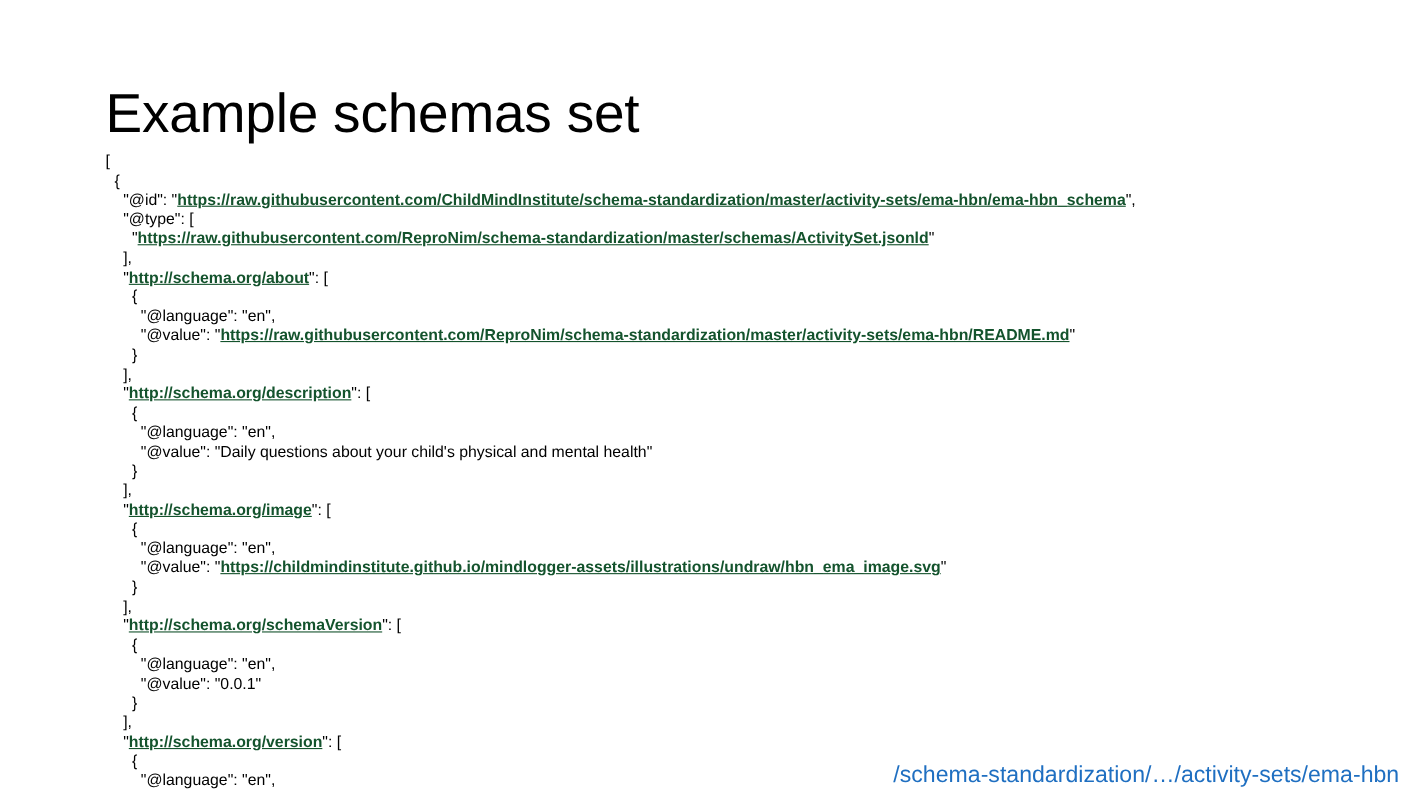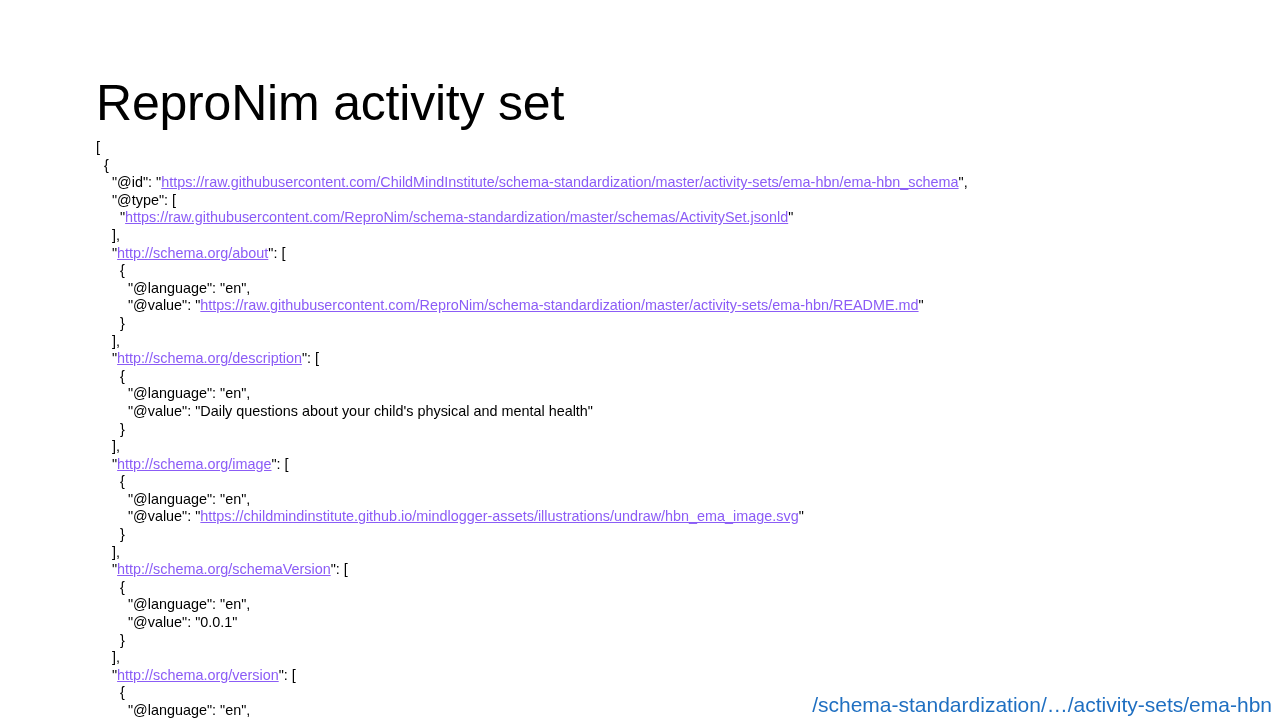--- a/index.html
+++ b/index.html
@@ -49,41 +49,42 @@
     line-height: 17.6px;
     color: #000000;
     white-space: pre;
     letter-spacing: 0px;
   }
   .code-line {
     white-space: pre;
     height: 17.6px;
   }
   .lnk {
-    color: #8b5cf6;
+    color: #14532d;
     text-decoration: underline;
     text-underline-offset: 1px;
+    font-weight: bold;
   }
 
   
   .footer-link {
     position: absolute;
     right: 8px;
     bottom: 2px;
     font-size: 21px;
     line-height: 26px;
     color: #1F6FC1;
     text-underline-offset: 2px;
     white-space: nowrap;
   }
 </style>
 </head>
 <body>
 
 <div class="slide">
 
-  <div class="slide-title">ReproNim activity set</div>
+  <div class="slide-title">Example schemas set</div>
 
   <div class="code-block"><div class="code-line"><span>[</span></div><div class="code-line">  <span>{</span></div><div class="code-line">    <span>"@id": "</span><a class="lnk">https://raw.githubusercontent.com/ChildMindInstitute/schema-standardization/master/activity-sets/ema-hbn/ema-hbn_schema</a><span>",</span></div><div class="code-line">    <span>"@type": [</span></div><div class="code-line">      <span>"</span><a class="lnk">https://raw.githubusercontent.com/ReproNim/schema-standardization/master/schemas/ActivitySet.jsonld</a><span>"</span></div><div class="code-line">    <span>],</span></div><div class="code-line">    <span>"</span><a class="lnk">http://schema.org/about</a><span>": [</span></div><div class="code-line">      <span>{</span></div><div class="code-line">        <span>"@language": "en",</span></div><div class="code-line">        <span>"@value": "</span><a class="lnk">https://raw.githubusercontent.com/ReproNim/schema-standardization/master/activity-sets/ema-hbn/README.md</a><span>"</span></div><div class="code-line">      <span>}</span></div><div class="code-line">    <span>],</span></div><div class="code-line">    <span>"</span><a class="lnk">http://schema.org/description</a><span>": [</span></div><div class="code-line">      <span>{</span></div><div class="code-line">        <span>"@language": "en",</span></div><div class="code-line">        <span>"@value": "Daily questions about your child's physical and mental health"</span></div><div class="code-line">      <span>}</span></div><div class="code-line">    <span>],</span></div><div class="code-line">    <span>"</span><a class="lnk">http://schema.org/image</a><span>": [</span></div><div class="code-line">      <span>{</span></div><div class="code-line">        <span>"@language": "en",</span></div><div class="code-line">        <span>"@value": "</span><a class="lnk">https://childmindinstitute.github.io/mindlogger-assets/illustrations/undraw/hbn_ema_image.svg</a><span>"</span></div><div class="code-line">      <span>}</span></div><div class="code-line">    <span>],</span></div><div class="code-line">    <span>"</span><a class="lnk">http://schema.org/schemaVersion</a><span>": [</span></div><div class="code-line">      <span>{</span></div><div class="code-line">        <span>"@language": "en",</span></div><div class="code-line">        <span>"@value": "0.0.1"</span></div><div class="code-line">      <span>}</span></div><div class="code-line">    <span>],</span></div><div class="code-line">    <span>"</span><a class="lnk">http://schema.org/version</a><span>": [</span></div><div class="code-line">      <span>{</span></div><div class="code-line">        <span>"@language": "en",</span></div><div class="code-line">        <span>"@value": "0.0.1"</span></div></div>
 
   <a class="footer-link">/schema-standardization/…/activity-sets/ema-hbn</a>
 
 </div>
 
 </body></html>

